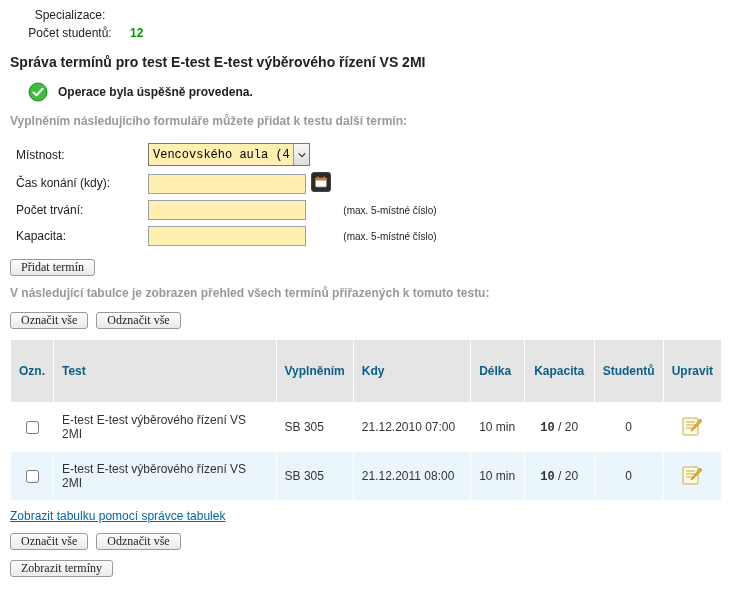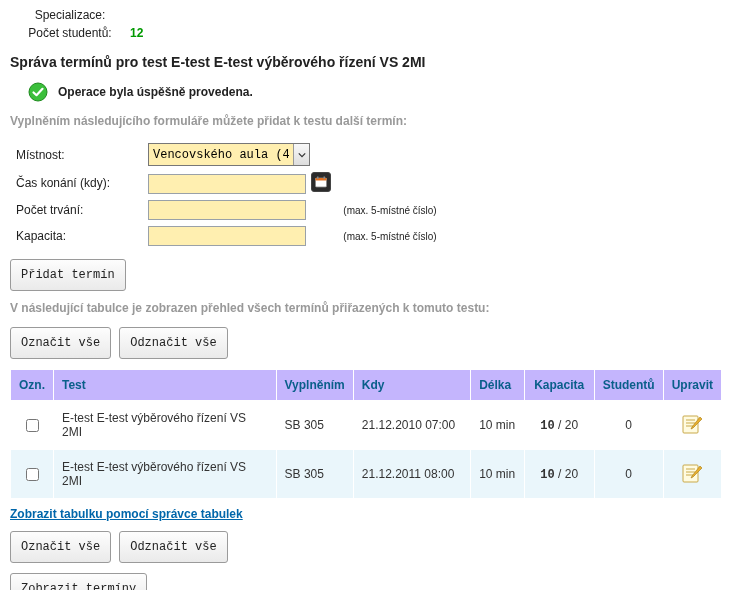--- a/index.html
+++ b/index.html
@@ -37,53 +37,53 @@
   .sel-wrap .sel-btn { width: 16px; display:flex; align-items:center; justify-content:center; background: linear-gradient(#f8f8f8,#ddd); border-left:1px solid #999; }
   .sel-btn svg { width:8px; height:8px; }
   .txt { width: 158px; height: 20px; }
   .hint { color: #888; font-size: 10px; padding-left: 4px; }
   .cal-btn {
     width: 20px; height: 20px; display: inline-flex; align-items: center; justify-content: center;
     border: 1px solid #444; border-radius: 3px; background: #2b2b2b; margin-left: 2px;
   }
   .cal-btn svg { width: 12px; height: 12px; }
   .btn {
-    font-family: Liberation Mono, monospace;
+    font-family: Liberation Serif, serif;
     font-size: 12px;
     color: #222;
     background: linear-gradient(#fdfdfd,#eaeaea);
     border: 1px solid #9a9a9a;
     border-radius: 3px;
-    padding: 8px 10px;
+    padding: 0 10px;
     cursor: pointer;
   }
   .btn-row { margin: 10px 0; display: flex; gap: 8px; }
   table.grid { width: 712px; border-collapse: collapse; margin-top: 6px; }
   table.grid th {
-    background: #c4b5fd;
+    background: #e5e5e5;
     color: #0a5f8a;
     text-align: left;
     font-weight: bold;
     font-size: 12px;
-    padding: 8px 8px;
+    padding: 24px 8px;
     border: 1px solid #fff;
   }
   table.grid td {
     padding: 10px 8px;
     font-size: 12px;
     color: #333;
     border: 1px solid #fff;
     vertical-align: middle;
   }
   table.grid tr.odd td { background: #fff; }
   table.grid tr.even td { background: #eaf6fb; }
   table.grid td.center, table.grid th.center { text-align: center; }
   .cap-bold { font-weight: bold; font-family: Liberation Mono, monospace; }
   .edit-icon { width: 22px; height: 22px; display:inline-block; }
-  a.link { color: #0066aa; text-decoration: underline; font-weight: bold; }
+  a.link { color: #0066aa; text-decoration: underline; }
   .mt8 { margin-top: 8px; }
 </style>
 </head>
 <body>
 
 <div class="kv-row">
   <div class="kv-label">Specializace:</div>
 </div>
 <div class="kv-row">
   <div class="kv-label">Počet studentů:</div>

